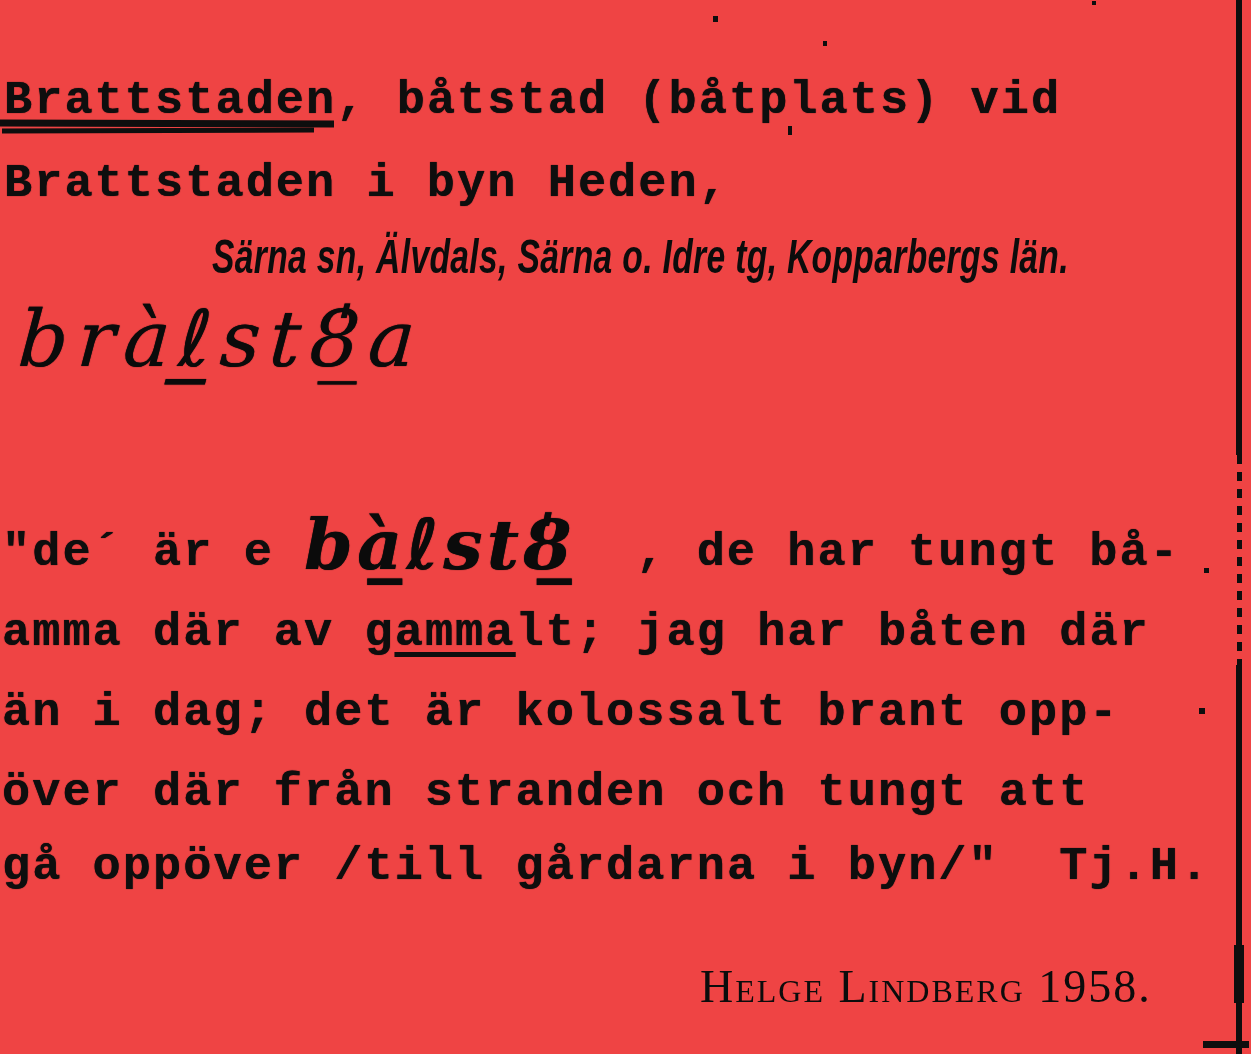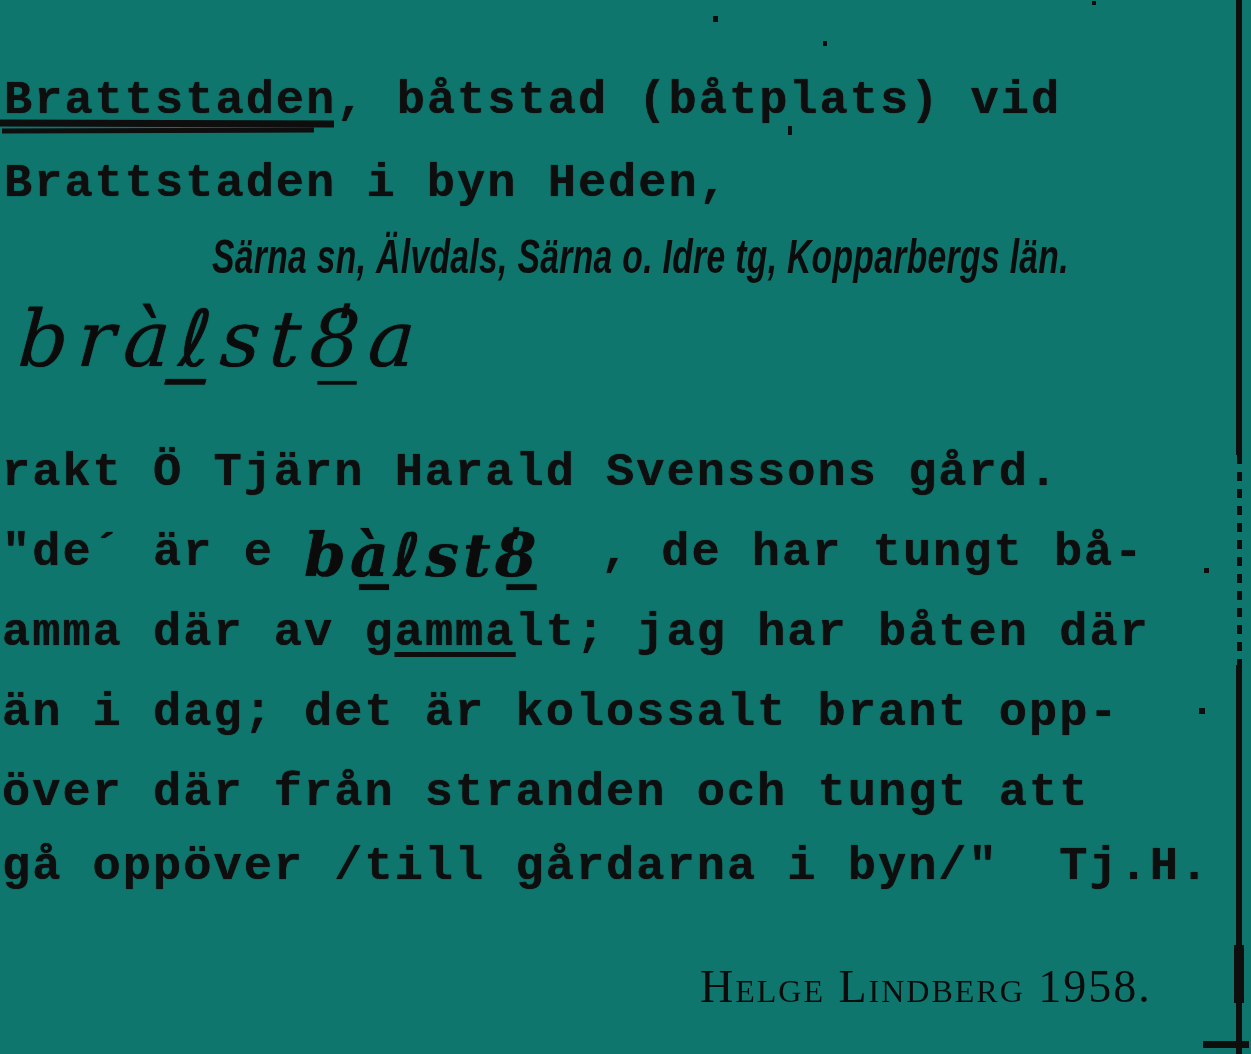--- a/index.html
+++ b/index.html
@@ -1,17 +1,17 @@
 <!DOCTYPE html>
 <html><head>
 <meta charset="utf-8">
 <style>
   html,body{margin:0;padding:0;background:#ffffff;}
   .card{
-    position:relative;width:1251px;height:1054px;background:#0f766e;overflow:hidden;
+    position:relative;width:1251px;height:1054px;background:#ef4444;overflow:hidden;
   }
   
   .tline{
     position:absolute;left:2px;
     font-family:"Liberation Mono",monospace;
     font-weight:bold;font-size:47px;letter-spacing:2px;
     color:#0e0e0e;white-space:pre;line-height:1.1;
     text-shadow:0 0 1px #0e0e0e;
   }
   
@@ -27,22 +27,22 @@
     font-family:"DejaVu Serif","DejaVu Sans",serif;
     font-style:italic;color:#0b0b0b;
   }
   .hand-main{
     position:absolute;left:16px;top:300px;
     font-size:78px;letter-spacing:9px;line-height:1;
     transform:skewX(-4deg);transform-origin:left bottom;
     text-shadow:0 0 1px #0b0b0b;white-space:pre;
   }
   .hand-inline{
-    font-size:60px;letter-spacing:4px;line-height:0;
-    text-shadow:0 0 1px #0b0b0b;position:relative;top:11px;
+    font-size:70px;letter-spacing:4px;line-height:0;
+    text-shadow:0 0 1px #0b0b0b;position:relative;top:4px;
   }
   
   .pu{
     text-decoration:underline;
     text-decoration-thickness:5px;
     text-underline-offset:7px;
   }
   
   .signature{
     position:absolute;left:700px;top:960px;
@@ -65,21 +65,20 @@
   <div class="mark" style="left:0;top:120px;width:334px;height:7px;transform:rotate(0.2deg)"></div>
   <div class="mark" style="left:2px;top:128px;width:312px;height:5px;transform:rotate(-0.2deg)"></div>
 
   <div class="tline" style="left:4px;top:158px">Brattstaden i byn Heden,</div>
 
   <div class="printed">Särna sn, Älvdals, Särna o. Idre tg, Kopparbergs län.</div>
 
   <div class="hand hand-main">bràℓ̲st8̲̍a</div>
 
 
-  <div class="tline" style="top:447px">rakt Ö Tjärn Harald Svenssons gård.</div>
 
   <div class="tline" style="top:527px"><span>"de´ är e </span><span class="hand hand-inline">bà̲ℓst8̲̍</span><span>  , de har tungt bå-</span></div>
 
   <div class="tline" style="top:607px"><span>amma där av g</span><span class="pu">amma</span><span>lt; jag har båten där</span></div>
 
   <div class="tline" style="top:687px">än i dag; det är kolossalt brant opp-</div>
   <div class="tline" style="top:767px">över där från stranden och tungt att</div>
   <div class="tline" style="top:841px">gå oppöver /till gårdarna i byn/"  Tj.H.</div>
 
   <div class="signature">Helge Lindberg 1958.</div>

